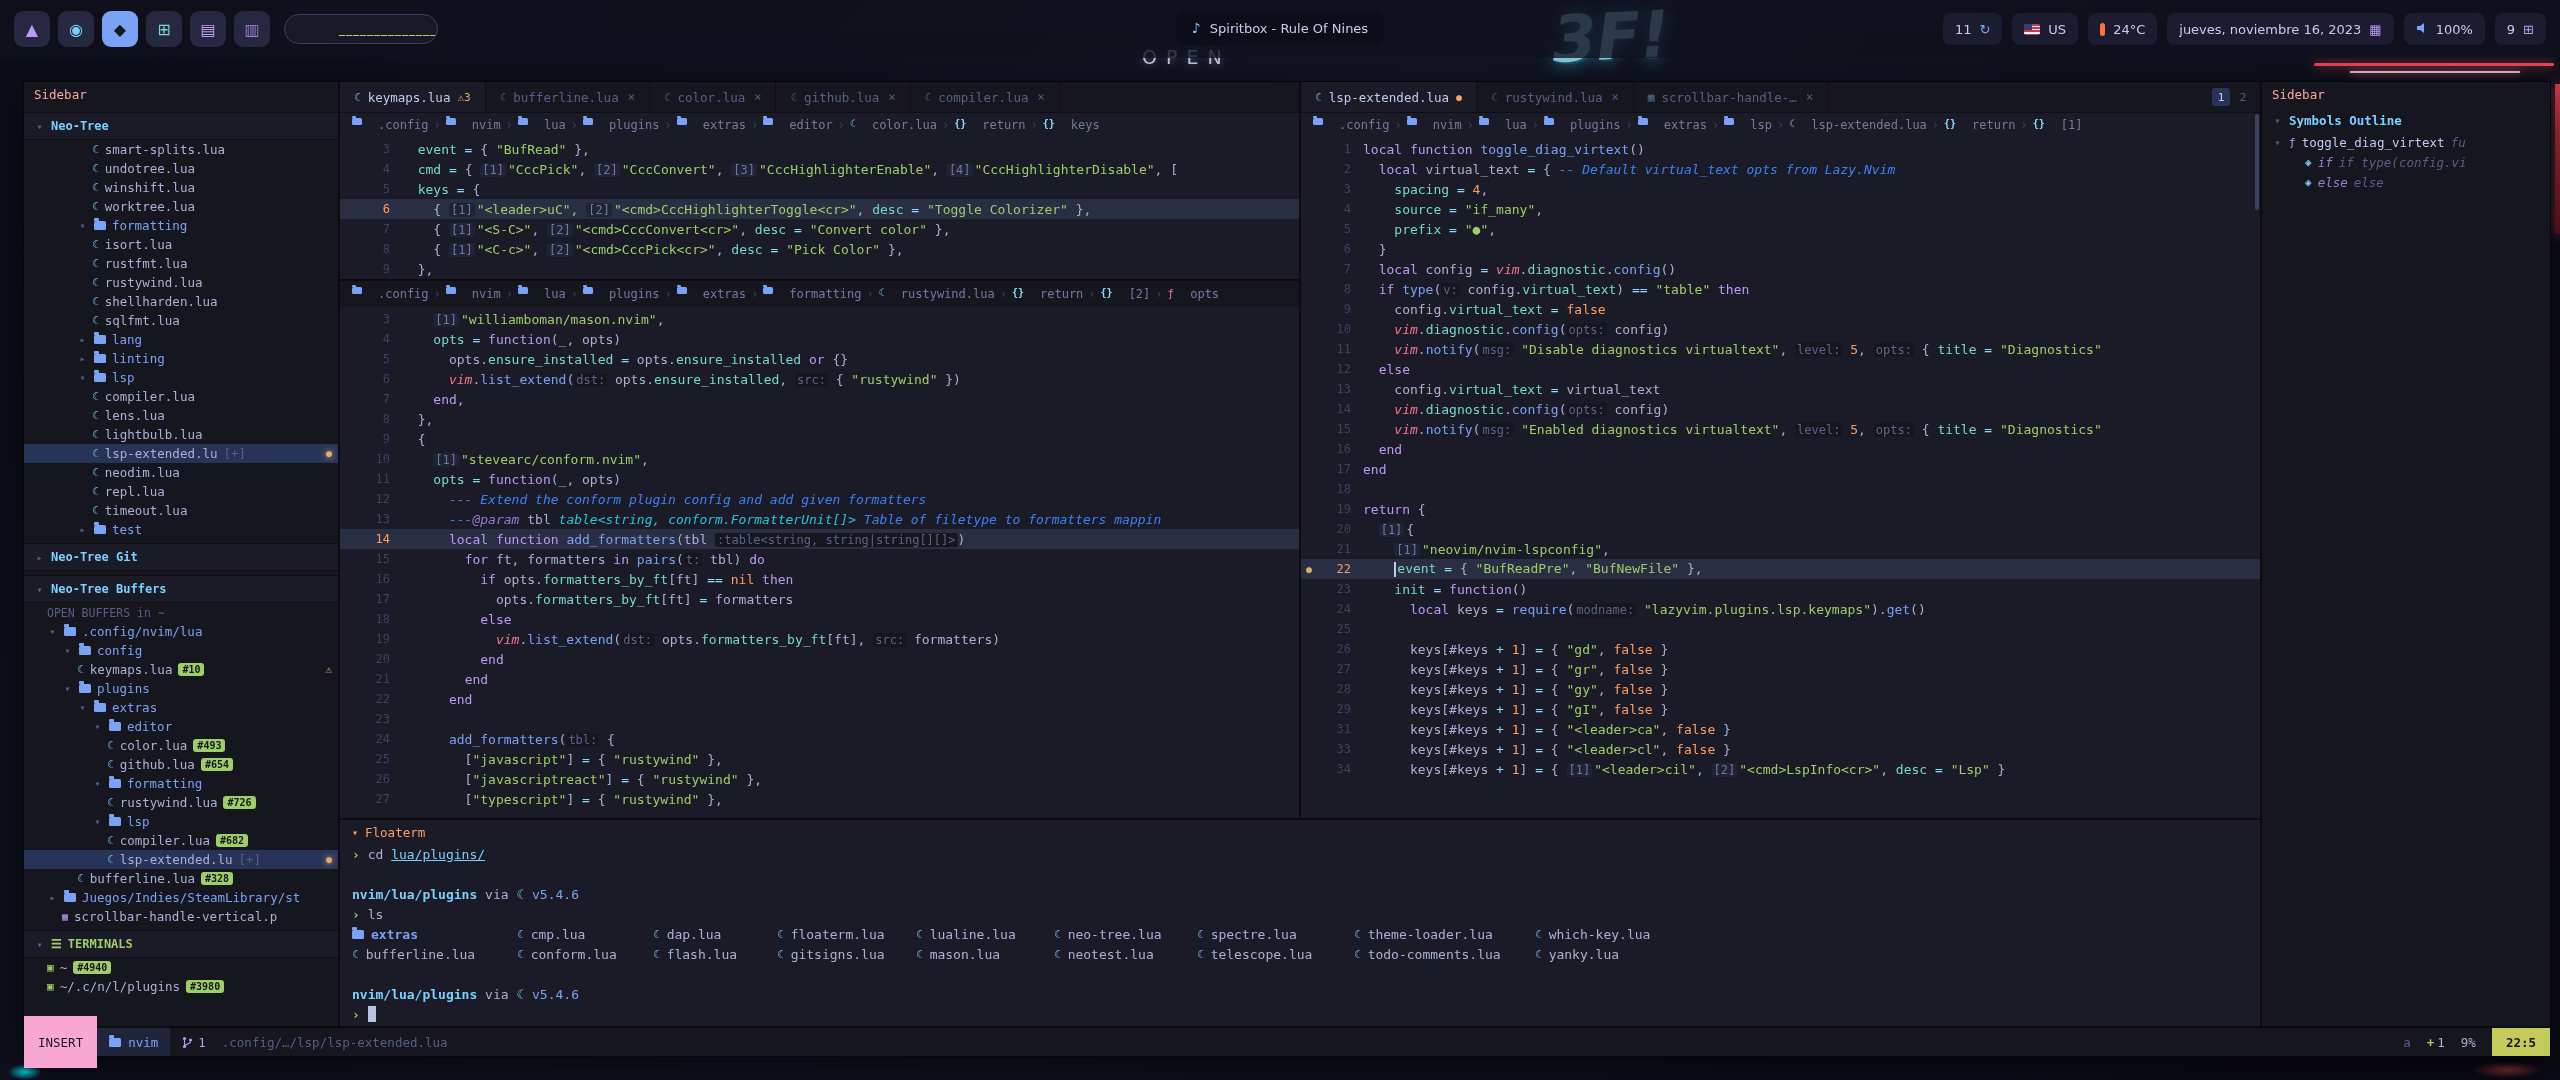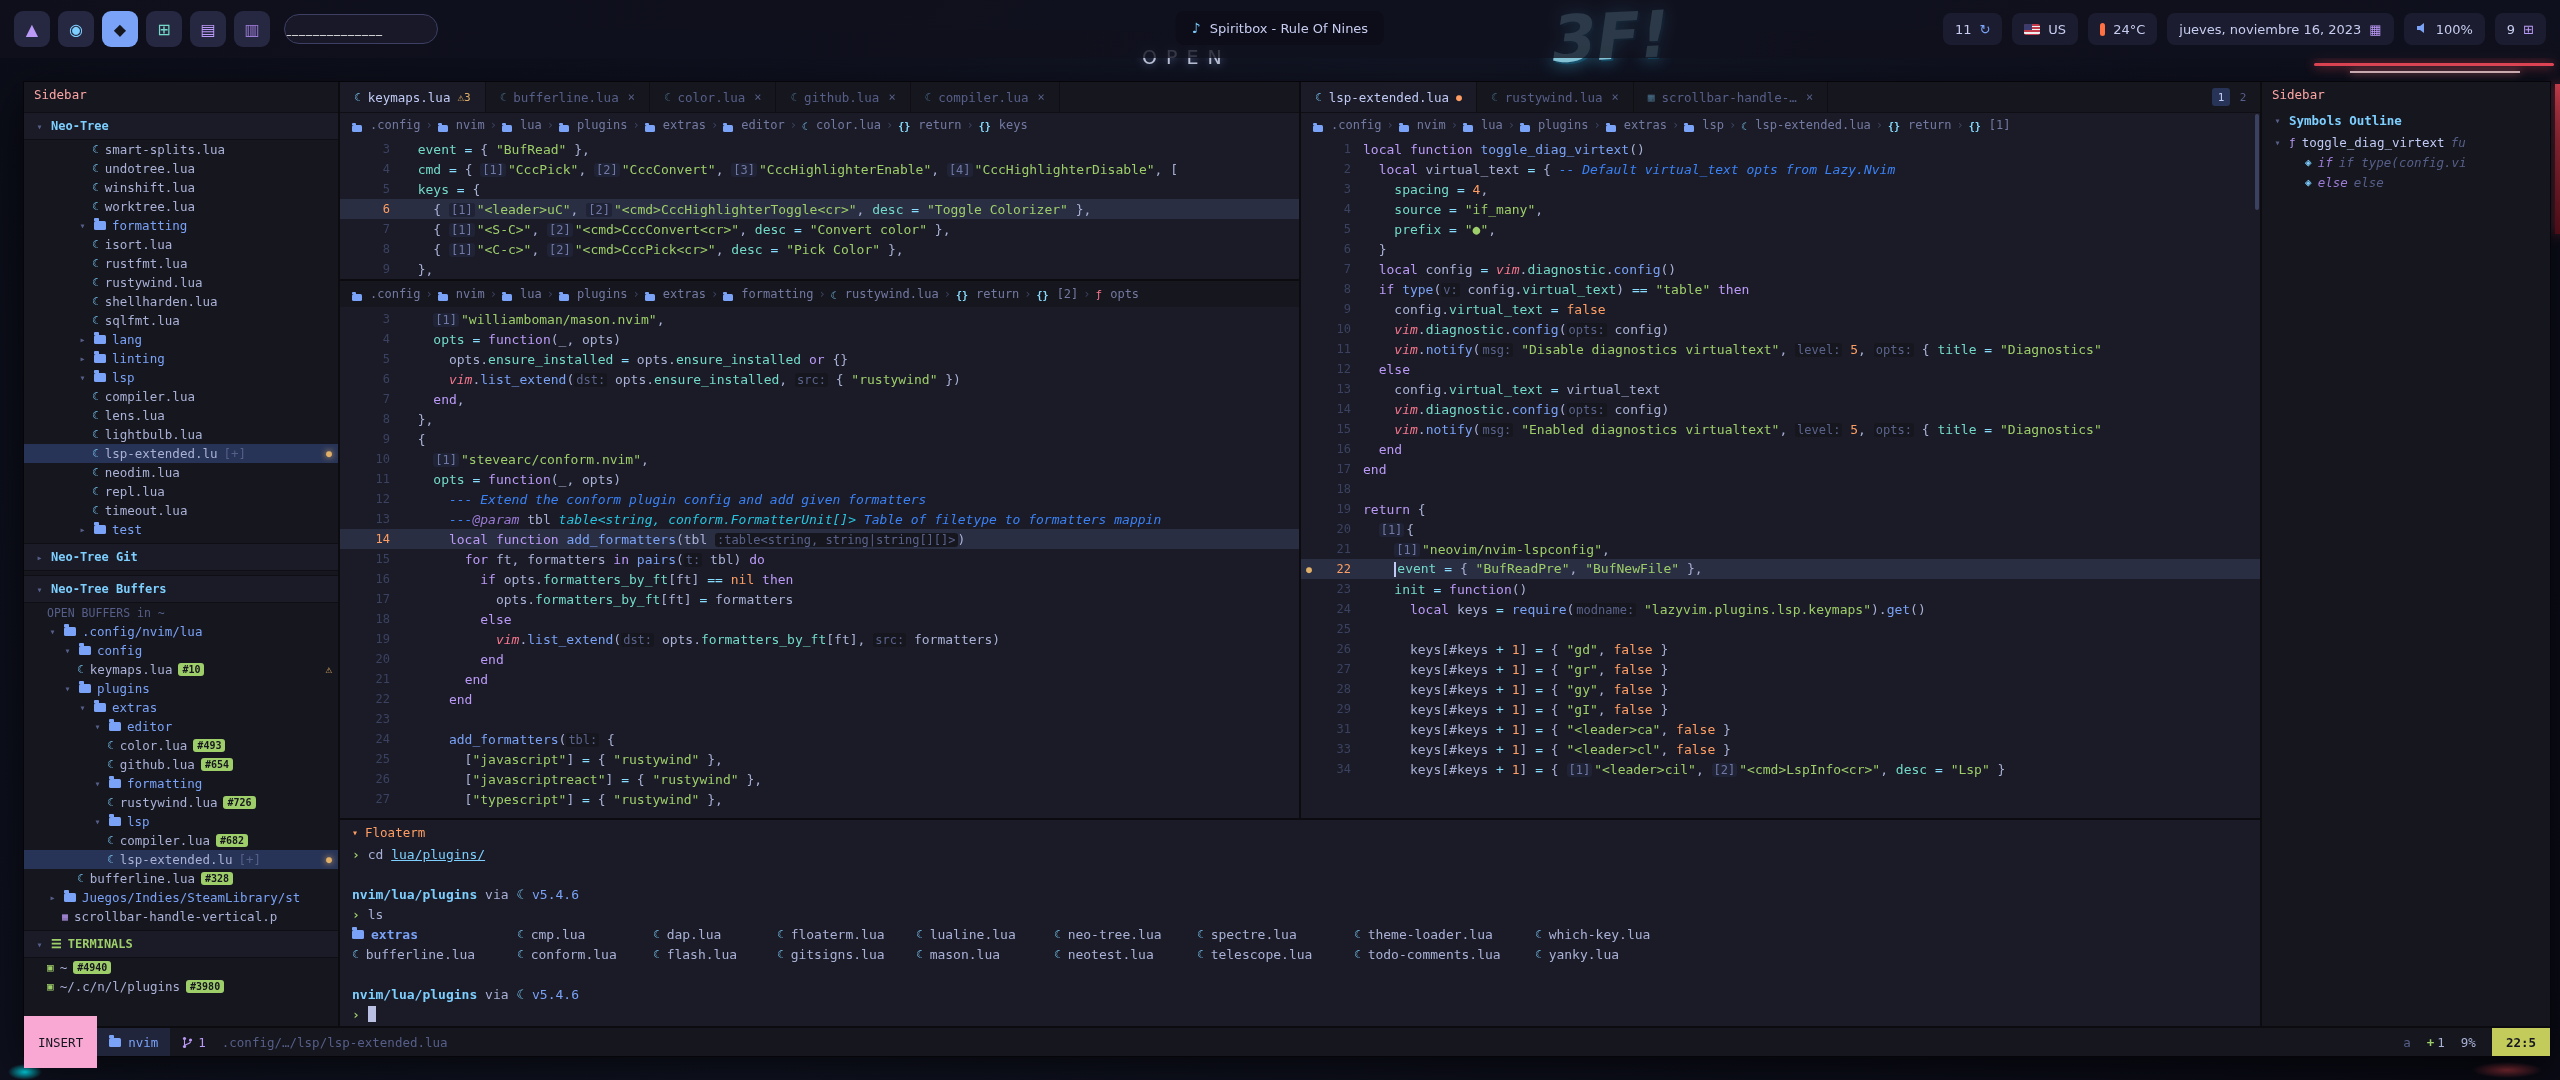--- a/index.html
+++ b/index.html
@@ -12,21 +12,21 @@
   .neon1{position:absolute;right:6px;top:63px;width:240px;height:3px;background:#ff4d5e;box-shadow:0 0 12px #ff4d5e;border-radius:2px;opacity:.9}
   .neon2{position:absolute;right:40px;top:71px;width:170px;height:2px;background:#ffd9dd;box-shadow:0 0 8px #ff8b96;opacity:.85}
   .neon3{position:absolute;right:0;top:84px;width:5px;height:150px;background:linear-gradient(#ff4d5e,#7a1320);box-shadow:0 0 14px #ff4d5e;opacity:.8}
   .glow1{position:absolute;left:8px;bottom:0;width:34px;height:16px;background:radial-gradient(closest-side,rgba(0,240,255,.9),transparent)}
   .glow2{position:absolute;right:18px;bottom:2px;width:70px;height:16px;background:radial-gradient(closest-side,rgba(255,80,90,.55),transparent)}
   
   #topbar{position:absolute;top:0;left:0;right:0;height:58px;background:rgba(17,17,29,.78);display:flex;align-items:center;padding:0 14px;gap:14px;z-index:5;font-family:"DejaVu Sans",sans-serif}
   #tb-icons{display:flex;gap:8px}
   .tb-icon{width:36px;height:36px;border-radius:9px;background:rgba(42,44,70,.85);border:none;display:flex;align-items:center;justify-content:center;font-size:16px;cursor:default;font-family:inherit;padding:0}
   .tb-icon.active{background:#7aa2f7}
-  .tb-input{width:152px;height:28px;border-radius:15px;border:1px solid #3d3f63;background:rgba(28,28,46,.7);display:flex;align-items:center;justify-content:flex-start;color:#e5e5e5;font-size:12px;letter-spacing:1px;overflow:hidden}
+  .tb-input{width:152px;height:28px;border-radius:15px;border:1px solid #3d3f63;background:rgba(28,28,46,.7);display:flex;align-items:center;justify-content:flex-end;color:#bef264;font-size:12px;letter-spacing:1px;overflow:hidden}
   .music{position:absolute;left:50%;transform:translateX(-50%);top:11px;height:34px;display:flex;align-items:center;gap:9px;background:rgba(13,13,24,.9);border-radius:8px;padding:0 16px;color:#c7cdf0;font-size:13px}
   .music .note{color:#7dcfff;font-size:14px}
   #tb-right{margin-left:auto;display:flex;gap:10px;align-items:center}
   .pill{height:32px;display:flex;align-items:center;gap:8px;background:rgba(29,30,50,.85);border-radius:8px;padding:0 12px;color:#c7cdf0;font-size:13px;white-space:nowrap}
   .pic.blue{color:#7aa2f7}.pic.purple{color:#bb9af7}
   .usflag{width:16px;height:11px;border-radius:2px;background:repeating-linear-gradient(180deg,#c23b4b 0 1.6px,#eee 1.6px 3.2px);position:relative;overflow:hidden;flex-shrink:0}
   .usflag::before{content:"";position:absolute;left:0;top:0;width:8px;height:6px;background:#3c3b6e}
   .thermo{width:5px;height:13px;background:#ff7043;border-radius:3px;flex-shrink:0}
   
   #window{position:absolute;left:24px;top:82px;width:2526px;height:974px;background:#1a1b26;display:flex;flex-direction:column;box-shadow:0 0 0 1px #06060a,0 14px 44px rgba(0,0,0,.65);font-size:13px}
@@ -73,21 +73,21 @@
   .tab-x{color:#565f89;font-size:12px;margin-left:2px}
   .tab-nums{margin-left:auto;display:flex;align-items:center;gap:4px;padding-right:8px}
   .tnum{width:18px;height:18px;border-radius:3px;display:flex;align-items:center;justify-content:center;font-size:11px;color:#565f89}
   .tnum.on{background:#283457;color:#c0caf5}
   .editor{display:flex;flex-direction:column;min-height:0}
   #ed-left-top{flex:0 0 auto}
   #ed-left-bottom{flex:1;min-height:0}
   #ed-right{flex:1;min-height:0}
   .crumbbar{height:24px;display:flex;align-items:center;gap:5px;padding:0 12px;font-size:12px;color:#737aa2;flex-shrink:0;white-space:nowrap;overflow:hidden}
   .crumbbar.split{background:#16161e;border-top:2px solid #0b0b10;height:26px}
-  .citem{display:flex;align-items:flex-end;gap:8px}
+  .citem{display:flex;align-items:flex-start;gap:16px}
   .csep{color:#3b4261}
   .cic.lua{color:#7dcfff;font-size:10px}
   .cic.obj{color:#89ddff;font-size:10px;font-weight:bold}
   .cic.fn{color:#f7768e;font-size:11px}
   .cic.dir{width:10px;height:7px}
   .cic.dir::before{width:4px;height:2px;top:-2px}
   
   .code{flex:1;overflow:hidden;padding-top:2px;font-size:13px}
   #ed-left-top .code{flex:0 0 auto}
   .cline{height:20px;display:flex;align-items:center;white-space:pre}

